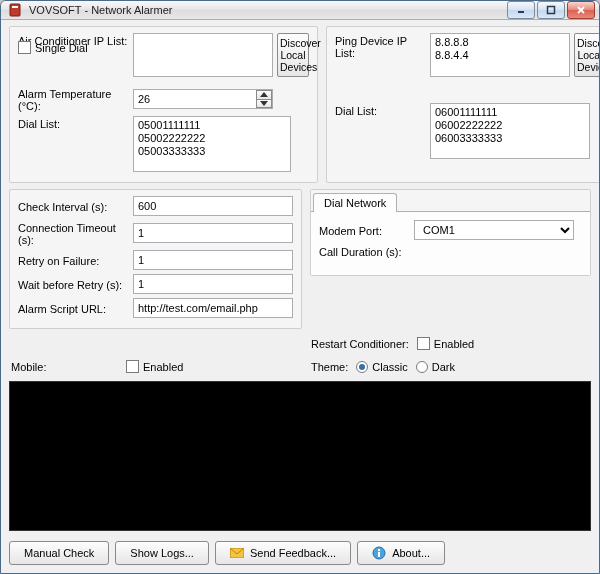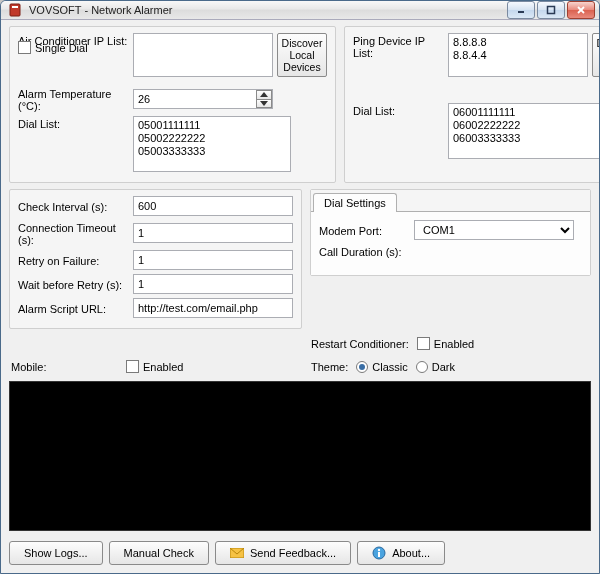--- a/index.html
+++ b/index.html
@@ -63,21 +63,21 @@
   textarea.listbox {
     width: 140px; height: 44px; resize: none;
     border: 1px solid #abadb3; background: #fff;
     padding: 2px 4px; font-size: 11px; line-height: 13px;
     overflow-y: scroll;
   }
   textarea.listbox.tall { height: 56px; }
   textarea.listbox.wide { width: 160px; }
 
   .discover-btn {
-    width: 50px; height: 44px; margin-left: 4px;
+    width: 32px; height: 44px; margin-left: 4px;
     border: 1px solid #8a8a8a; border-radius: 2px;
     background: linear-gradient(to bottom,#fdfdfd,#e6e6e6);
     text-align: center; line-height: 12px; padding: 3px 2px;
     font-size: 10.5px;
   }
 
   .checkbox { display: inline-flex; align-items: center; gap: 4px; }
   .checkbox .box {
     width: 13px; height: 13px; border: 1px solid #7a7a7a; background: #fff;
   }
@@ -266,21 +266,21 @@
         </div>
         <div class="row row-center">
           <div class="lbl">Alarm Script URL:</div>
           <input class="text" value="http://test.com/email.php" style="">
         </div>
       </div>
 
       <div class="right-settings">
         <div class="tabset">
           <div class="tabstrip">
-            <div class="tab">Dial Settings</div>
+            <div class="tab">Dial Network</div>
           </div>
           <div class="tabbody">
             <div class="row row-center">
               <div class="lbl">Modem Port:</div>
               <select class="combo">
                 <option>COM1</option>
               </select>
             </div>
             <div class="row row-center">
               <div class="lbl">Call Duration (s):</div>
@@ -325,24 +325,24 @@
             <span>Dark</span>
           </label>
         </div>
       </div>
     </div>
 
     <div class="log"></div>
 
     <div class="btnbar">
       <button class="btn">
-        <span>Show Logs...</span>
+        <span>Manual Check</span>
       </button>
       <button class="btn">
-        <span>Manual Check</span>
+        <span>Show Logs...</span>
       </button>
       <button class="btn">
         <span class="ico">
           <svg width="14" height="10">
               <rect x="0" y="0" width="14" height="10" rx="1" fill="#f6c244" stroke="#b8860b"></rect>
               <polyline points="0,0 7,6 14,0" fill="none" stroke="#b8860b"></polyline>
             </svg>
         </span>
         <span>Send Feedback...</span>
       </button>

